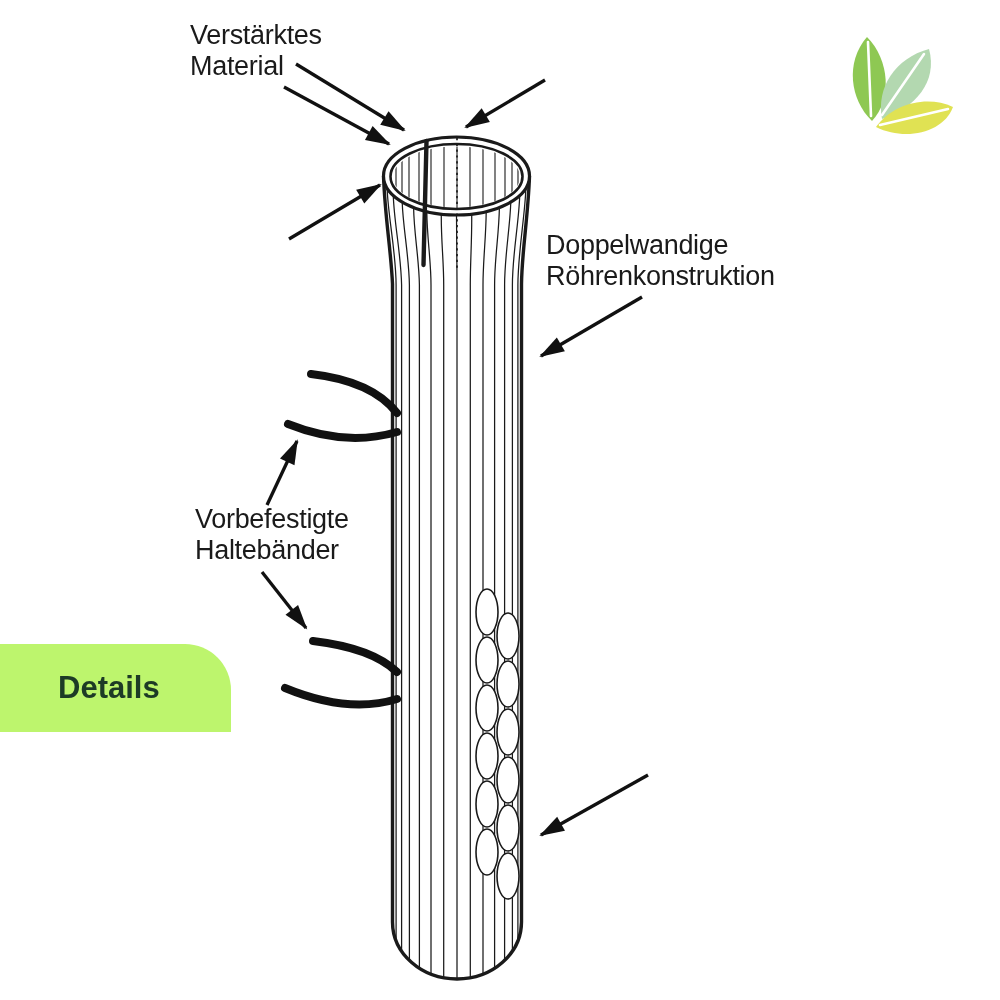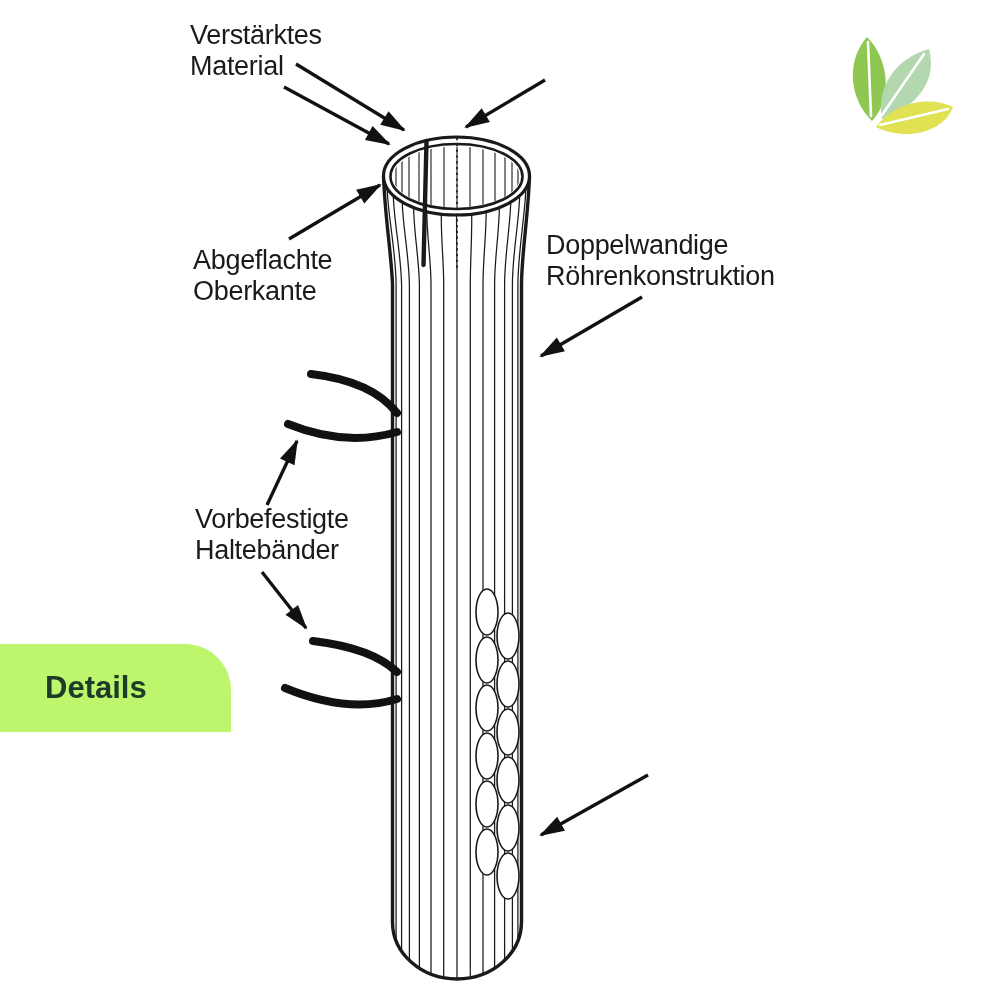--- a/index.html
+++ b/index.html
@@ -17,21 +17,21 @@
     font-size:27px;line-height:31px;
     letter-spacing:-0.3px;
     color:#1a1a1a;
   }
   .badge{
     position:absolute;left:0;bottom:0;
     width:231px;height:88px;
     background:#bdf56d;
     border-radius:0 46px 0 0;
     display:flex;align-items:center;
-    box-sizing:border-box;padding-left:45px;
+    box-sizing:border-box;padding-left:58px;
     font-size:31px;font-weight:bold;color:#1d3b26;
   }
 </style>
 </head>
 <body>
 
 <div class="stage">
 
   <svg class="diagram" width="1000" height="1000" viewBox="0 0 1000 1000">
     <defs>
@@ -97,22 +97,20 @@
     <g stroke="none">
       <path d="M872 121 C850 100 845 62 867 37 C890 60 892 100 872 121 Z" fill="#8ec853"></path>
       <path d="M882 119 C876 88 895 58 929 49 C938 82 915 108 882 119 Z" fill="#b3d8b0"></path>
       <path d="M876 127 C893 103 928 95 953 107 C944 132 906 142 876 127 Z" fill="#e0e253"></path>
       <path d="M871 116 L868 42 M882 115 L924 54 M880 125 L948 109" stroke="#ffffff" stroke-width="2.6" fill="none" stroke-linecap="round"></path>
     </g>
   </svg>
 
   <div class="callout" style="left:190px;top:20px">Verstärktes
 Material</div>
-  <div class="callout" style="left:193px;top:245px">Abgeflachte
-Oberkante</div>
   <div class="callout" style="left:195px;top:504px">Vorbefestigte
 Haltebänder</div>
   <div class="callout" style="left:546px;top:230px">Doppelwandige
 Röhrenkonstruktion</div>
 
   <div class="badge">
     <span>Details</span>
   </div>
 </div>
 

